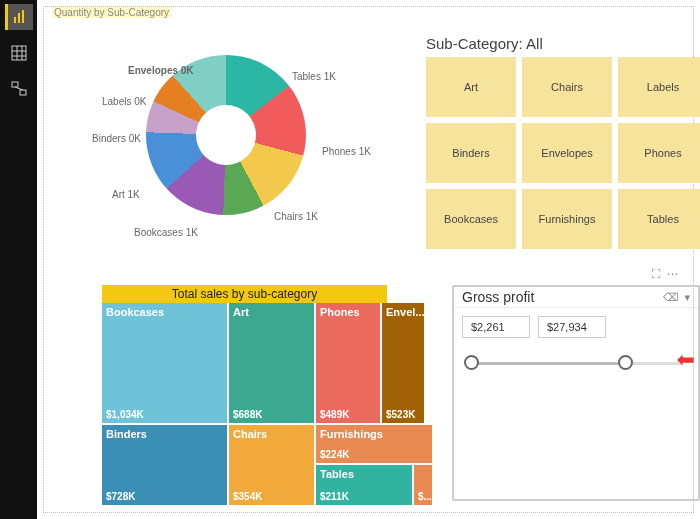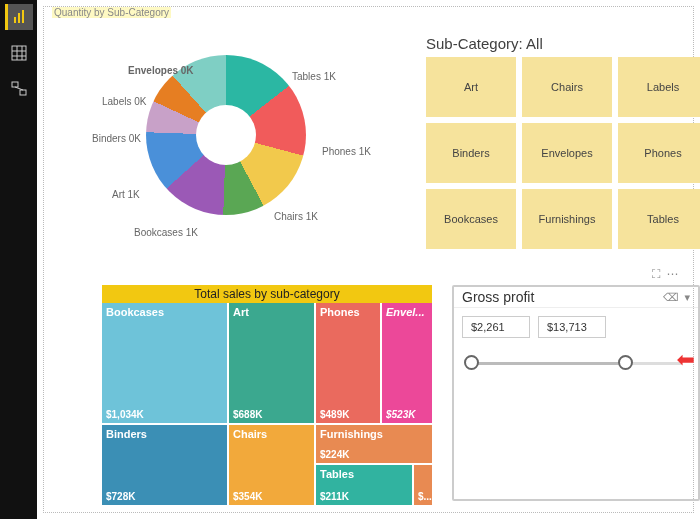--- a/index.html
+++ b/index.html
@@ -29,21 +29,21 @@
 }
 .donut::after { content:""; position:absolute; left:50px; top:50px; width:60px; height:60px; background:#fff; border-radius:50%; }
 .lbl { position:absolute; font-size:10px; color:#666; white-space:nowrap; }
 
 
 .slicer-title { position:absolute; left:382px; top:28px; font-size:15px; color:#404040; }
 .slicer-grid { position:absolute; left:382px; top:50px; width:282px; display:grid; grid-template-columns:repeat(3,1fr); gap:6px; }
 .slicer-cell { background:#f6e39c; height:60px; display:flex; align-items:center; justify-content:center; font-size:11px; color:#444; cursor:pointer; }
 
 
-.treemap-title { position:absolute; left:58px; top:278px; width:330px; background:#f2c811; text-align:center; font-size:12px; padding:2px 4px; color:#222; }
+.treemap-title { position:absolute; left:58px; top:278px; width:285px; background:#f2c811; text-align:center; font-size:12px; padding:2px 4px; color:#222; }
 .treemap { position:absolute; left:58px; top:296px; width:330px; height:202px; }
 .tm { position:absolute; color:#fff; font-size:10px; padding:3px 4px; overflow:hidden; }
 .tm .v { position:absolute; bottom:3px; left:4px; font-size:10px; font-weight:bold; }
 .tm .n { font-weight:bold; font-size:11px; }
 
 
 .widget-icons { position:absolute; left:608px; top:260px; display:flex; gap:6px; color:#888; font-size:12px; }
 
 
 .gp { position:absolute; left:408px; top:278px; width:248px; height:216px; border:2px solid #ccc; border-radius:2px; }
@@ -117,21 +117,21 @@
         <div class="slicer-cell">Tables</div>
       </div>
 
       <div class="treemap-title">Total sales by sub-category</div>
       <div class="treemap">
         <div class="tm" style="left:0; top:0; width:125px; height:120px; background:#6ec3d9;"><span class="n">Bookcases</span><span class="v">$1,034K</span></div>
         <div class="tm" style="left:0; top:122px; width:125px; height:80px; background:#3b8fb5;"><span class="n">Binders</span><span class="v">$728K</span></div>
         <div class="tm" style="left:127px; top:0; width:85px; height:120px; background:#3ba88f;"><span class="n">Art</span><span class="v">$688K</span></div>
         <div class="tm" style="left:127px; top:122px; width:85px; height:80px; background:#f2a93b;"><span class="n">Chairs</span><span class="v">$354K</span></div>
         <div class="tm" style="left:214px; top:0; width:64px; height:120px; background:#ea6a5e;"><span class="n">Phones</span><span class="v">$489K</span></div>
-        <div class="tm" style="left:280px; top:0; width:50px; height:120px; background:#ec4899;font-style:italic;"><span class="n">Envel...</span><span class="v">$523K</span></div>
+        <div class="tm" style="left:280px; top:0; width:42px; height:120px; background:#a16207;"><span class="n">Envel...</span><span class="v">$523K</span></div>
         <div class="tm" style="left:214px; top:122px; width:116px; height:38px; background:#e88a52;"><span class="n">Furnishings</span><span class="v">$224K</span></div>
         <div class="tm" style="left:214px; top:162px; width:96px; height:40px; background:#31b3a0;"><span class="n">Tables</span><span class="v">$211K</span></div>
         <div class="tm" style="left:312px; top:162px; width:18px; height:40px; background:#e88a52;">
             <span class="v">$...</span>
           </div>
       </div>
 
       <div class="widget-icons">
         <span>⛶</span>
         <span>⋯</span>
@@ -140,21 +140,21 @@
       <div class="gp">
         <div class="gp-head">
           <span class="gp-title">Gross profit</span>
           <span class="gp-ctrl">
             <span>⌫</span>
             <span>▾</span>
           </span>
         </div>
         <div class="gp-vals">
           <div class="box">$2,261</div>
-          <div class="box">$13,713</div>
+          <div class="box">$27,934</div>
         </div>
         <div class="gp-track">
           <div class="gp-line"></div>
           <div class="gp-line-fill"></div>
           <div class="gp-handle" style="left:-6px;"></div>
           <div class="gp-handle" style="left:148px;"></div>
         </div>
       </div>
 
       <div class="arrow">⬅</div>

